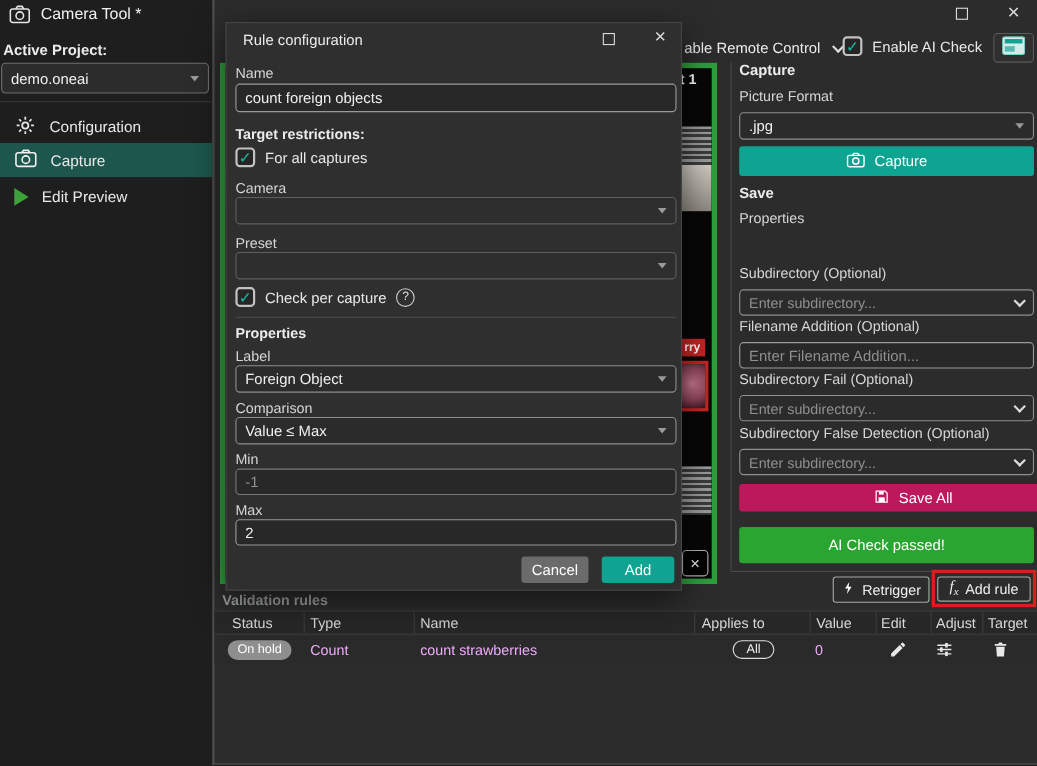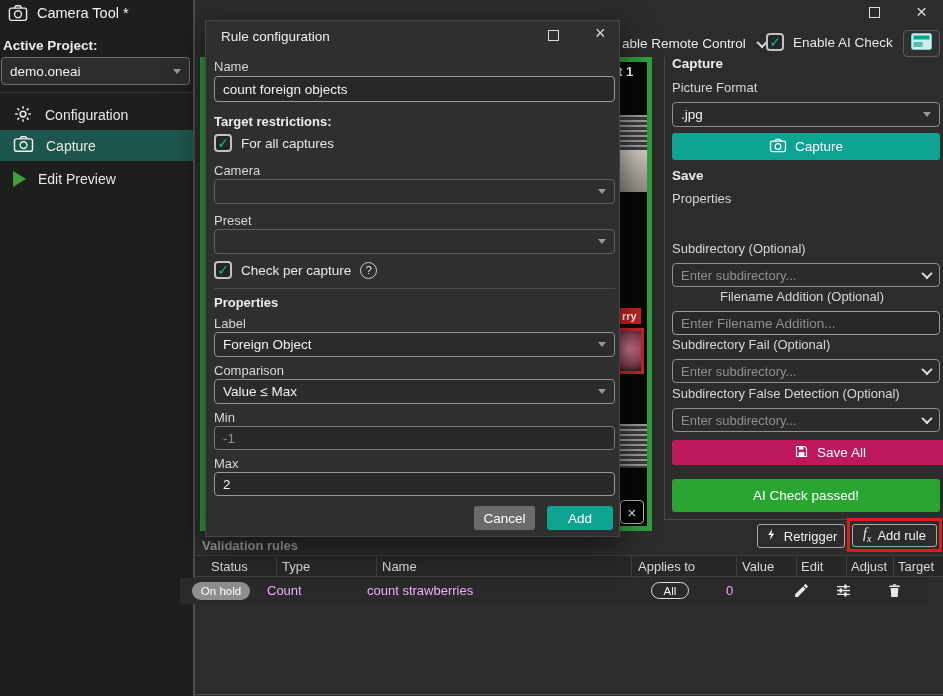--- a/index.html
+++ b/index.html
@@ -71,21 +71,21 @@
   .mlabel { position:absolute; left:8px; }
   .msel { position:absolute; left:8px; width:401px; height:25px; }
   .minp { position:absolute; left:8px; width:401px; height:25px; }
   .mdivider { position:absolute; left:8px; width:401px; height:1px; background:#4a4a4a; }
 
   
   .thead { position:absolute; left:195px; top:555px; width:748px; height:22px; background:#272727;
            border-top:1px solid #3e3e3e; border-bottom:1px solid #3e3e3e; }
   .th { position:absolute; top:3px; font-size:13px; color:#d8d8d8; }
   .thsep { position:absolute; top:0; width:1px; height:100%; background:#3e3e3e; }
-  .trow { position:absolute; left:180px; top:578px; width:748px; height:26px; background:#2a2a2a; }
+  .trow { position:absolute; left:195px; top:578px; width:748px; height:26px; background:#2a2a2a; }
   .pill-gray { background:#8e8e8e; color:#fff; border-radius:9px; font-size:11.5px;
                display:flex; align-items:center; justify-content:center; }
   .pill-outline { border:1.5px solid #ddd; color:#f0f0f0; border-radius:9px; font-size:11.5px;
                   display:flex; align-items:center; justify-content:center; }
   .cell { position:absolute; top:5px; font-size:13px; color:#f0abfc; }
   .icon16 { width:17px; height:17px; display:block; }
   .fx { font-family:"Liberation Serif", serif; font-style:italic; font-size:14px; color:#f0f0f0; }
   .fx sub { font-size:10px; }
 </style>
 </head>
@@ -192,21 +192,21 @@
 
   <span class="abs blbl" style="left:672px;top:168px;font-size:13.5px;">Save</span>
   <span class="abs lbl" style="left:672px;top:191px;">Properties</span>
 
   <span class="abs lbl" style="left:672px;top:241px;">Subdirectory (Optional)</span>
   <div class="abs combo" style="left:672px;top:263px;width:268px;height:24px;">
     <span class="grow" style="flex:1;">Enter subdirectory...</span>
     <span class="chev"></span>
   </div>
 
-  <span class="abs lbl" style="left:672px;top:289px;margin-left:48px;">Filename Addition (Optional)</span>
+  <span class="abs lbl" style="left:672px;top:289px;">Filename Addition (Optional)</span>
   <div class="abs" style="left:672px;top:311px;width:268px;height:24px;">
     <input class="inp" placeholder="Enter Filename Addition..." style="">
   </div>
 
   <span class="abs lbl" style="left:672px;top:337px;">Subdirectory Fail (Optional)</span>
   <div class="abs combo" style="left:672px;top:359px;width:268px;height:24px;">
     <span class="grow" style="flex:1;">Enter subdirectory...</span>
     <span class="chev"></span>
   </div>
 

